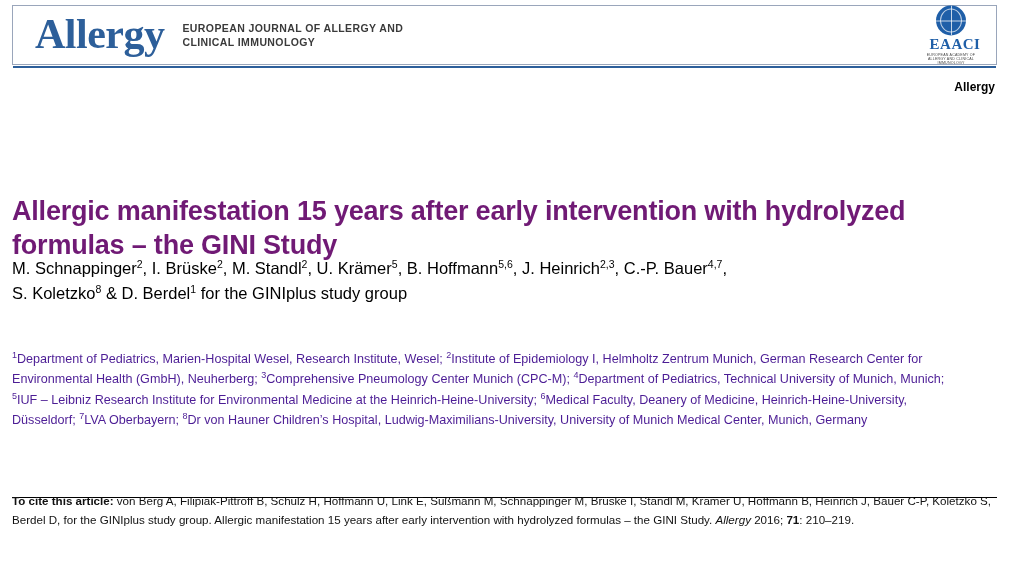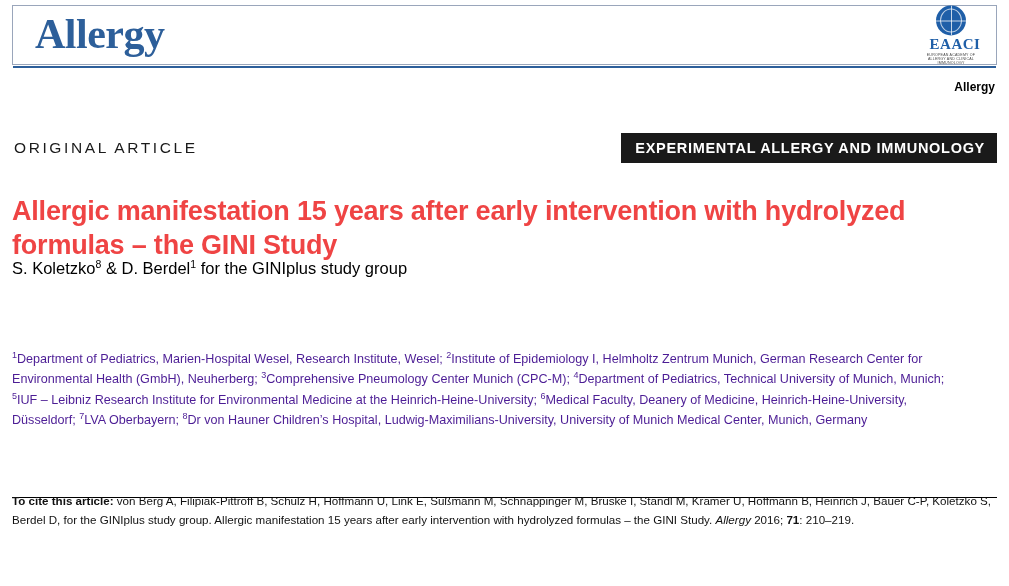--- a/index.html
+++ b/index.html
@@ -172,21 +172,21 @@
   
   .title {
     position: absolute;
     left: 12px;
     top: 176px;
     width: 960px;
     font-size: 27px;
     font-weight: bold;
     line-height: 1.26;
     letter-spacing: -0.2px;
-    color: #ef4444;
+    color: #701a75;
   }
 
   
   .authors {
     position: absolute;
     left: 12px;
     top: 256px;
     width: 970px;
     font-size: 16.5px;
     line-height: 1.52;
@@ -242,41 +242,41 @@
   .citation .vol {
     font-weight: bold;
   }
 </style>
 </head>
 <body>
 
 <div class="masthead">
   <div class="masthead-inner">
     <div class="journal-logo">Allergy</div>
+    <div class="journal-subtitle">EUROPEAN JOURNAL OF ALLERGY AND CLINICAL IMMUNOLOGY</div>
     <div class="eaaci">
       <div class="eaaci-globe">
           <span class="ring"></span>
         </div>
       <div class="eaaci-text">EAACI</div>
       <div class="eaaci-sub">EUROPEAN ACADEMY OF ALLERGY AND CLINICAL IMMUNOLOGY</div>
     </div>
     <div class="masthead-rule"></div>
   </div>
 </div>
 
 <div class="running-head">Allergy</div>
 
 <div class="typebar">
-  <div class="article-type">ORIGINAL ARTICLE</div>
-  <div class="section-banner">EXPERIMENTAL ALLERGY AND IMMUNOLOGY</div>
 </div>
 
 <h1 class="title">Allergic manifestation 15 years after early intervention with hydrolyzed formulas – the GINI Study</h1>
 
 <div class="authors">
+  <div>M. Schnappinger<sup>2</sup>, I. Brüske<sup>2</sup>, M. Standl<sup>2</sup>, U. Krämer<sup>5</sup>, B. Hoffmann<sup>5,6</sup>, J. Heinrich<sup>2,3</sup>, C.-P. Bauer<sup>4,7</sup>,</div>
   <div>S. Koletzko<sup>8</sup> &amp; D. Berdel<sup>1</sup> for the GINIplus study group</div>
 </div>
 
 <div class="affiliations"><sup>1</sup>Department of Pediatrics, Marien-Hospital Wesel, Research Institute, Wesel; <sup>2</sup>Institute of Epidemiology I, Helmholtz Zentrum Munich, German Research Center for Environmental Health (GmbH), Neuherberg; <sup>3</sup>Comprehensive Pneumology Center Munich (CPC-M); <sup>4</sup>Department of Pediatrics, Technical University of Munich, Munich; <sup>5</sup>IUF – Leibniz Research Institute for Environmental Medicine at the Heinrich-Heine-University; <sup>6</sup>Medical Faculty, Deanery of Medicine, Heinrich-Heine-University, Düsseldorf; <sup>7</sup>LVA Oberbayern; <sup>8</sup>Dr von Hauner Children’s Hospital, Ludwig-Maximilians-University, University of Munich Medical Center, Munich, Germany</div>
 
 <div class="cite-rule"></div>
 <div class="citation">
   <span class="lead">To cite this article:</span>
   <span>von Berg A, Filipiak-Pittroff B, Schulz H, Hoffmann U, Link E, Sußmann M, Schnappinger M, Brüske I, Standl M, Krämer U, Hoffmann B, Heinrich J, Bauer C-P, Koletzko S, Berdel D, for the GINIplus study group. Allergic manifestation 15 years after early intervention with hydrolyzed formulas – the GINI Study.</span>
   <span class="jrnl">Allergy</span>

